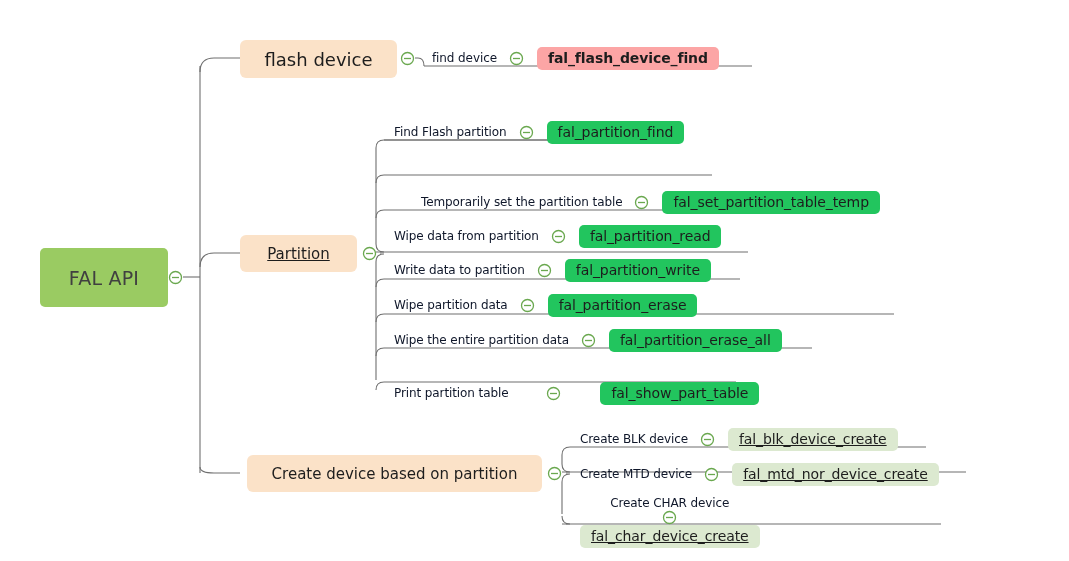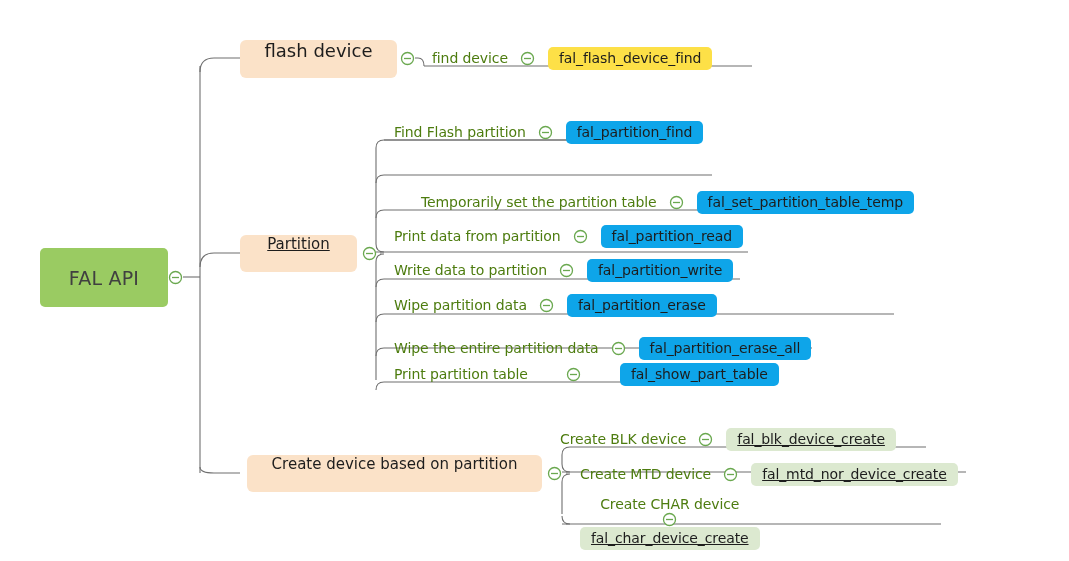--- a/index.html
+++ b/index.html
@@ -42,20 +42,21 @@
     font-size: 19px;
     letter-spacing: 0.2px;
   }
 
   
   .branch-node {
     position: absolute;
     background: #FBE2C8;
     border-radius: 6px;
     display: flex;
+    align-items: center;
     justify-content: center;
     color: #1d1d1d;
     height: 36px;
     padding: 0 16px;
     box-sizing: border-box;
   }
   .branch-node.big {
     font-size: 18px;
   }
   .branch-node.mid {
@@ -64,33 +65,33 @@
 
   
   .leaf {
     position: absolute;
     display: flex;
     align-items: center;
     white-space: nowrap;
     height: 24px;
   }
   .leaf-label {
-    font-size: 14px;
-    color: #4d7c0f;
+    font-size: 12px;
+    color: #0f172a;
     letter-spacing: -0.1px;
   }
   .pill {
     font-size: 14px;
     color: #1d1d1d;
     border-radius: 5px;
     padding: 3px 11px 4px 11px;
     letter-spacing: -0.1px;
   }
-  .pill.orange { background: #fde047; }
-  .pill.pink   { background: #0ea5e9; }
+  .pill.orange { background: #fca5a5; font-weight: bold; }
+  .pill.pink   { background: #22c55e; }
   .pill.green  { background: #DCE9D0; text-decoration: underline; }
 
   
   .toggle {
     display: inline-flex;
     align-items: center;
     justify-content: center;
     width: 15px;
     height: 15px;
     flex: 0 0 auto;
@@ -220,21 +221,21 @@
       <svg width="15" height="15" viewBox="0 0 15 15">
         <circle cx="7.5" cy="7.5" r="6" fill="#ffffff" stroke="#6AA84F" stroke-width="1.3"></circle>
         <line x1="4" y1="7.5" x2="11" y2="7.5" stroke="#6AA84F" stroke-width="1.3"></line>
       </svg>
     </span>
     <span class="gap-b"></span>
     <span class="pill pink">fal_set_partition_table_temp</span>
   </div>
 
   <div class="leaf" style="left:394px; top:224px;">
-    <span class="leaf-label">Print data from partition</span>
+    <span class="leaf-label">Wipe data from partition</span>
     <span class="gap-a"></span>
     <span class="toggle">
       <svg width="15" height="15" viewBox="0 0 15 15">
         <circle cx="7.5" cy="7.5" r="6" fill="#ffffff" stroke="#6AA84F" stroke-width="1.3"></circle>
         <line x1="4" y1="7.5" x2="11" y2="7.5" stroke="#6AA84F" stroke-width="1.3"></line>
       </svg>
     </span>
     <span class="gap-b"></span>
     <span class="pill pink">fal_partition_read</span>
   </div>
@@ -258,34 +259,34 @@
     <span class="toggle">
       <svg width="15" height="15" viewBox="0 0 15 15">
         <circle cx="7.5" cy="7.5" r="6" fill="#ffffff" stroke="#6AA84F" stroke-width="1.3"></circle>
         <line x1="4" y1="7.5" x2="11" y2="7.5" stroke="#6AA84F" stroke-width="1.3"></line>
       </svg>
     </span>
     <span class="gap-b"></span>
     <span class="pill pink">fal_partition_erase</span>
   </div>
 
-  <div class="leaf" style="left:394px; top:336px;">
+  <div class="leaf" style="left:394px; top:328px;">
     <span class="leaf-label">Wipe the entire partition data</span>
     <span class="gap-a"></span>
     <span class="toggle">
       <svg width="15" height="15" viewBox="0 0 15 15">
         <circle cx="7.5" cy="7.5" r="6" fill="#ffffff" stroke="#6AA84F" stroke-width="1.3"></circle>
         <line x1="4" y1="7.5" x2="11" y2="7.5" stroke="#6AA84F" stroke-width="1.3"></line>
       </svg>
     </span>
     <span class="gap-b"></span>
     <span class="pill pink">fal_partition_erase_all</span>
   </div>
 
-  <div class="leaf" style="left:394px; top:362px;gap:13px;">
+  <div class="leaf" style="left:394px; top:381px;gap:13px;">
     <span class="leaf-label">Print partition table</span>
     <span class="gap-a"></span>
     <span class="toggle">
       <svg width="15" height="15" viewBox="0 0 15 15">
         <circle cx="7.5" cy="7.5" r="6" fill="#ffffff" stroke="#6AA84F" stroke-width="1.3"></circle>
         <line x1="4" y1="7.5" x2="11" y2="7.5" stroke="#6AA84F" stroke-width="1.3"></line>
       </svg>
     </span>
     <span class="gap-b"></span>
     <span class="pill pink">fal_show_part_table</span>
@@ -294,21 +295,21 @@
   <div class="branch-node mid" style="left:247px; top:455px; width:295px; height:37px;">
     <span>Create device based on partition</span>
   </div>
   <div class="toggle" style="left:547px; top:466px; position:absolute;">
     <svg width="15" height="15" viewBox="0 0 15 15">
       <circle cx="7.5" cy="7.5" r="6" fill="#ffffff" stroke="#6AA84F" stroke-width="1.3"></circle>
       <line x1="4" y1="7.5" x2="11" y2="7.5" stroke="#6AA84F" stroke-width="1.3"></line>
     </svg>
   </div>
 
-  <div class="leaf" style="left:560px; top:427px;">
+  <div class="leaf" style="left:580px; top:427px;">
     <span class="leaf-label">Create BLK device</span>
     <span class="gap-a"></span>
     <span class="toggle">
       <svg width="15" height="15" viewBox="0 0 15 15">
         <circle cx="7.5" cy="7.5" r="6" fill="#ffffff" stroke="#6AA84F" stroke-width="1.3"></circle>
         <line x1="4" y1="7.5" x2="11" y2="7.5" stroke="#6AA84F" stroke-width="1.3"></line>
       </svg>
     </span>
     <span class="gap-b"></span>
     <span class="pill green">fal_blk_device_create</span>

